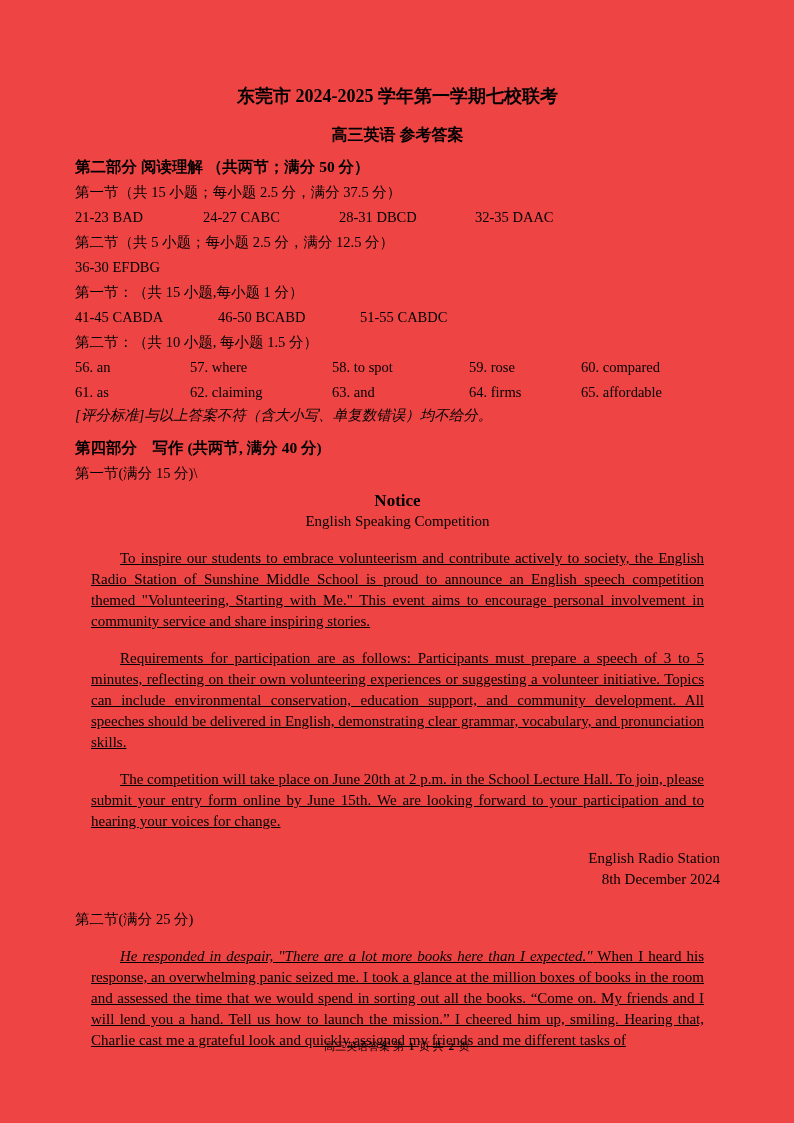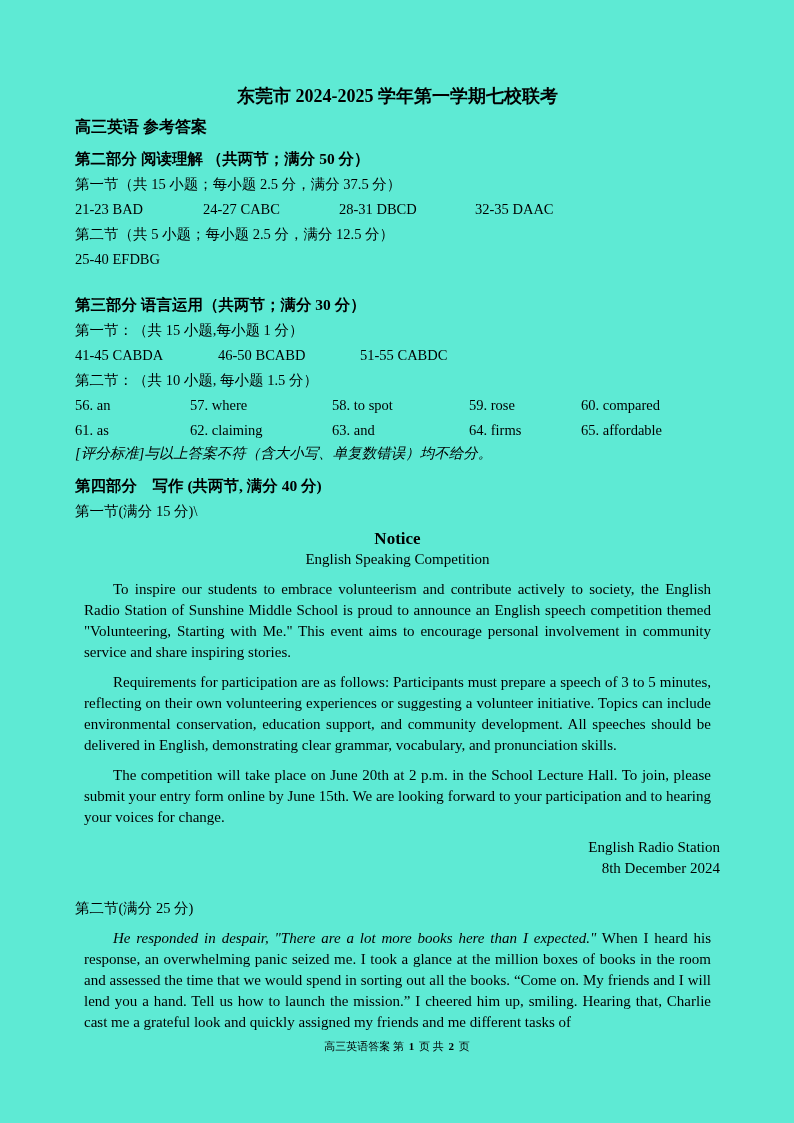--- a/index.html
+++ b/index.html
@@ -2,21 +2,21 @@
 <html><head>
 <meta charset="utf-8">
 <style>
   * { box-sizing: border-box; }
   html, body { margin: 0; padding: 0; background: #e8e8e8; }
   .page {
     position: relative;
     width: 794px;
     height: 1123px;
     margin: 0 auto;
-    background: #5eead4;
+    background: #ef4444;
     font-family: "Liberation Serif", "DejaVu Serif", serif;
     color: #000000;
     overflow: hidden;
   }
   .content {
     position: absolute;
     left: 75px;
     right: 74px;
     top: 84px;
   }
@@ -24,21 +24,22 @@
     font-size: 18px;
     line-height: 24px;
     font-weight: bold;
     text-align: center;
     margin: 0 0 8px 0;
   }
   .doc-subtitle {
     font-size: 16px;
     line-height: 22px;
     font-weight: bold;
-    margin: 8px 0 10px 0;
+    text-align: center;
+    margin: 16px 0 10px 0;
   }
   .part-heading {
     font-size: 15.5px;
     line-height: 22px;
     font-weight: bold;
     margin: 0 0 2px 0;
   }
   .line {
     font-size: 14.5px;
     line-height: 25px;
@@ -63,21 +64,22 @@
   .notice-subtitle {
     font-size: 15px;
     line-height: 21px;
     text-align: center;
   }
   .body-para {
     font-size: 15px;
     line-height: 21px;
     text-align: justify;
     text-indent: 29px;
-    margin: 9px;
+    margin: 16px;
+    text-decoration: underline;
   }
   .signature {
     text-align: right;
     font-size: 15px;
     line-height: 21px;
   }
   .section-label-en {
     font-size: 14.5px;
     line-height: 22px;
     margin-top: 18px;
@@ -106,23 +108,22 @@
 
     <div class="part-heading">第二部分 阅读理解 （共两节；满分 50 分）</div>
     <div class="line">第一节（共 15 小题；每小题 2.5 分，满分 37.5 分）</div>
     <div class="line ans-row-4">
       <span>21-23 BAD</span>
       <span>24-27 CABC</span>
       <span>28-31 DBCD</span>
       <span>32-35 DAAC</span>
     </div>
     <div class="line">第二节（共 5 小题；每小题 2.5 分，满分 12.5 分）</div>
-    <div class="line">25-40 EFDBG</div>
+    <div class="line">36-30 EFDBG</div>
 
-    <div class="part-heading gap-part3">第三部分 语言运用（共两节；满分 30 分）</div>
     <div class="line">第一节：（共 15 小题,每小题 1 分）</div>
     <div class="line ans-row-3">
       <span>41-45 CABDA</span>
       <span>46-50 BCABD</span>
       <span>51-55 CABDC</span>
     </div>
     <div class="line">第二节：（共 10 小题, 每小题 1.5 分）</div>
     <div class="line ans-row-5">
       <span>56. an</span>
       <span>57. where</span>

